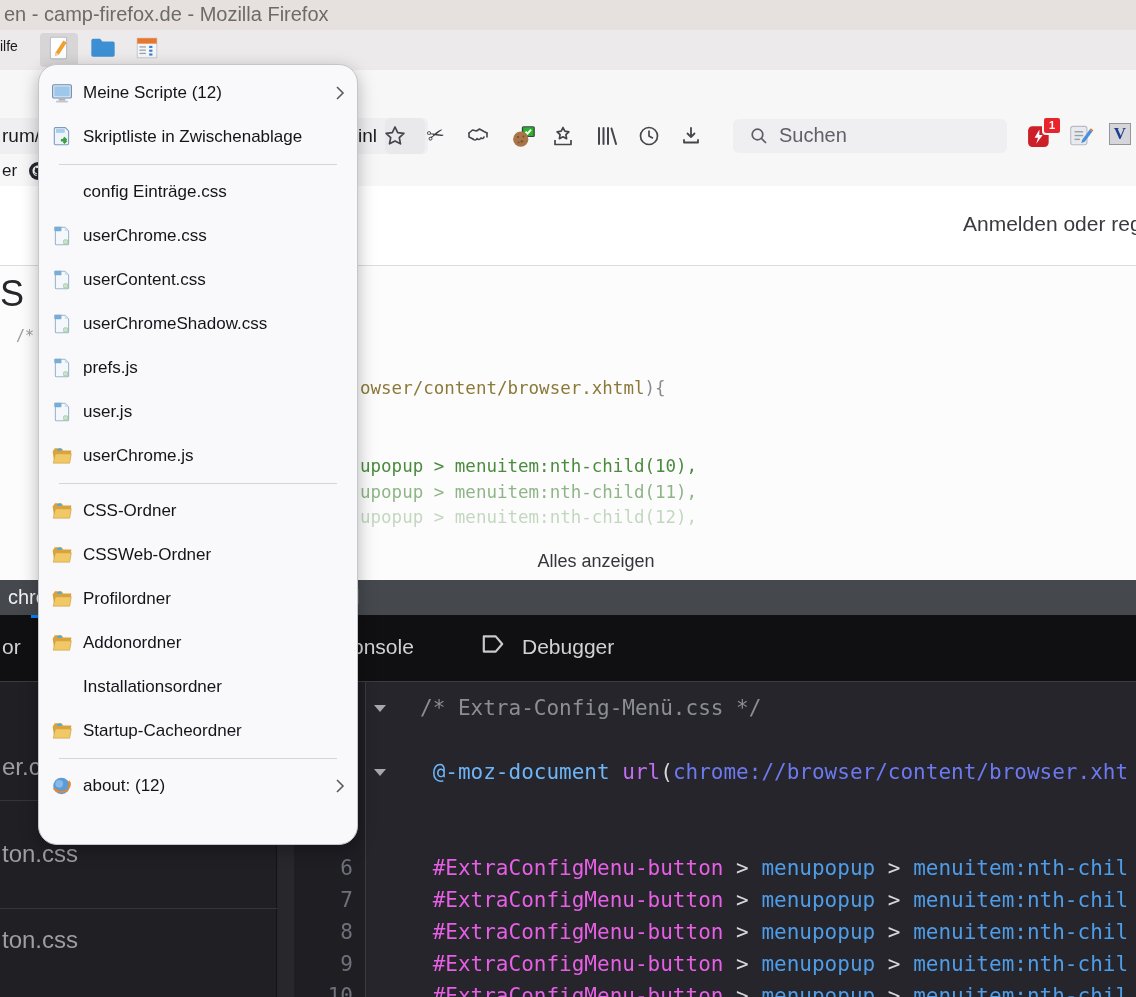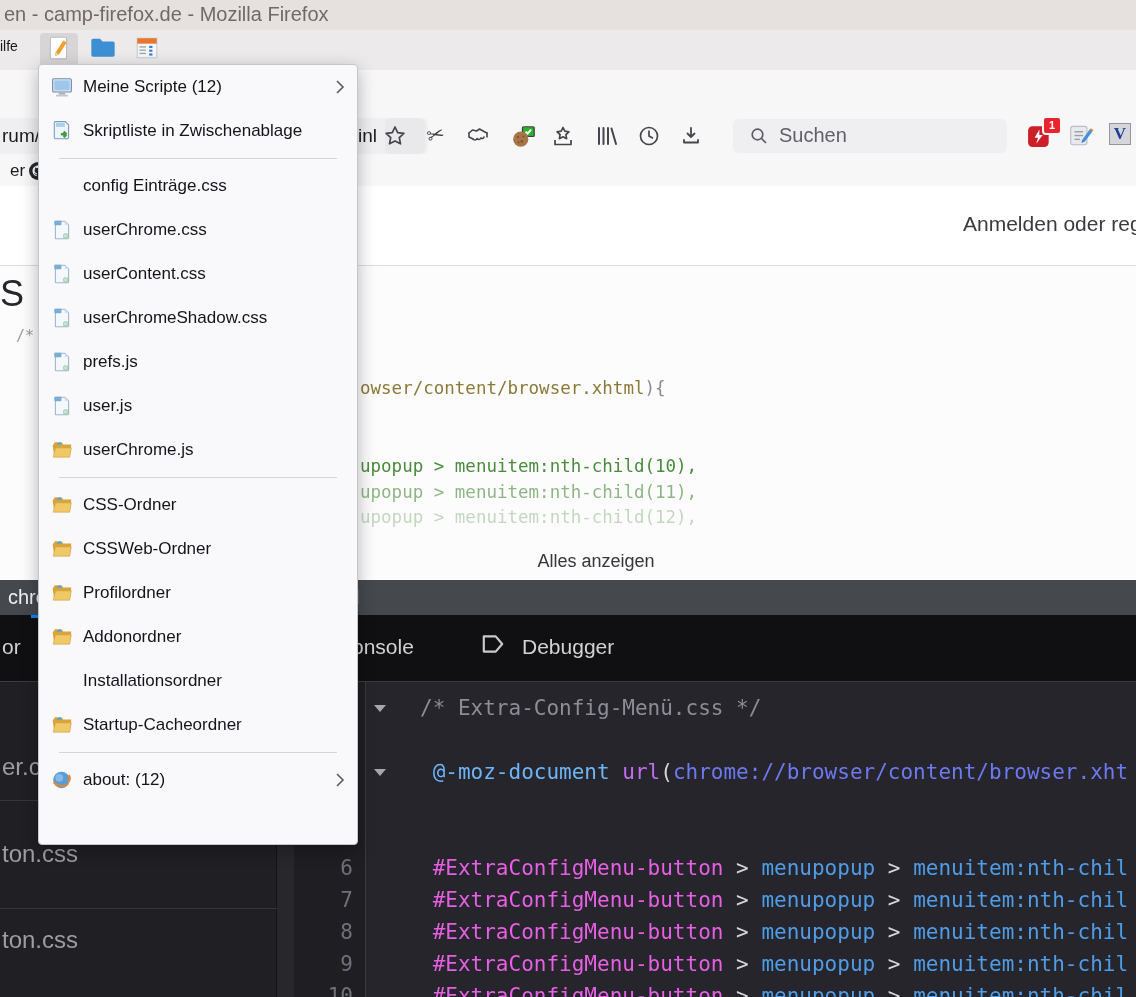--- a/index.html
+++ b/index.html
@@ -24,21 +24,21 @@
   .searchbar .ph{position:absolute;left:46px;top:5px;font-size:20px;color:#60606a;}
   .scissors{font-size:21px;color:#3f3f46;display:inline-block;transform:rotate(-15deg);}
   .ext-red{position:absolute;left:1027px;top:52px;width:26px;height:26px;}
   .ext-badge{position:absolute;left:1042px;top:46px;min-width:12px;height:15px;padding:0 2px;background:#e8252c;border:2px solid #f8f7f8;
              border-radius:4px;color:#fff;font-size:11px;font-weight:bold;text-align:center;line-height:15px;}
   .ext-notes{position:absolute;left:1068px;top:52px;width:26px;height:26px;}
   .ext-v{position:absolute;left:1109px;top:53px;width:22px;height:22px;background:#d6d6da;border:1px solid #94949c;
          box-sizing:border-box;text-align:center;font-family:"Liberation Serif",serif;font-weight:bold;
          font-size:17px;line-height:20px;color:#1d3e8f;}
   .bookmarksbar{position:absolute;left:0;top:158px;width:1136px;height:28px;background:#f8f7f8;border-bottom:1px solid #e2e2e5;}
-  .bm-frag{position:absolute;left:2px;top:3px;font-size:17px;color:#1b1b1f;margin-left:8px;}
+  .bm-frag{position:absolute;left:2px;top:3px;font-size:17px;color:#1b1b1f;}
   .gh{position:absolute;left:28px;top:3px;width:20px;height:20px;}
 
   
   .page{position:absolute;left:0;top:186px;width:1136px;height:394px;background:#fcfcfd;}
   .page-head{position:absolute;left:0;top:0;width:1136px;height:79px;background:#fff;border-bottom:1px solid #dcdce0;}
   .signin{position:absolute;left:963px;top:26px;font-size:21px;color:#3a3a3f;white-space:nowrap;}
   .pg-S{position:absolute;left:0;top:87px;font-size:36px;color:#27272b;}
   .pg-comm{position:absolute;left:16px;top:141px;font-family:"DejaVu Sans Mono",monospace;font-size:15px;color:#9a9a9e;}
   .pg-code{position:absolute;left:360px;font-family:"DejaVu Sans Mono",monospace;font-size:17.5px;white-space:pre;}
   .pg-olive{color:#8c7938}.pg-gray{color:#8a8a90}
@@ -66,22 +66,22 @@
   .dt-num{position:absolute;right:12px;width:40px;text-align:right;font-family:"DejaVu Sans Mono",monospace;font-size:21px;color:#70707b;line-height:32px;}
   .dt-code{position:absolute;left:366px;top:0;width:770px;height:315px;overflow:hidden;}
   .dt-row{position:absolute;left:0;width:770px;height:32px;line-height:32px;padding-left:54px;box-sizing:border-box;
           font-family:"DejaVu Sans Mono",monospace;font-size:21px;white-space:pre;overflow:hidden;}
   .fold{position:absolute;left:8px;width:0;height:0;border-left:6px solid transparent;border-right:6px solid transparent;border-top:7px solid #a6a6ab;}
   .tk-comment{color:#8d8d96}.tk-pink{color:#e75fe5}.tk-blue{color:#4f9ce8}
   .tk-cyan{color:#6eb5f8}.tk-indigo{color:#6d79f0}.tk-violet{color:#c36ef2}.tk-white{color:#d7d7db}
 
   
   .menu-popup{position:absolute;left:38px;top:64px;width:320px;height:781px;background:#f9f9fb;
-              border:1px solid #c5c5cc;border-radius:4px;box-shadow:0 5px 18px rgba(0,0,0,.28);
-              box-sizing:border-box;padding-top:0;z-index:90;}
+              border:1px solid #c5c5cc;border-radius:19px;box-shadow:0 5px 18px rgba(0,0,0,.28);
+              box-sizing:border-box;padding-top:6px;z-index:90;}
   .m-row{height:44px;display:flex;align-items:center;padding:0 12px 0 12px;}
   .m-icon{width:22px;height:22px;margin-right:10px;flex:none;}
   .m-icon svg{width:22px;height:22px;}
   .m-label{font-size:17px;color:#15141a;white-space:nowrap;}
   .m-chev{margin-left:auto;width:10px;height:16px;flex:none;}
   .m-sep{height:1px;background:#d4d4da;margin:5px 20px;}
 </style>
 </head>
 <body>
 

